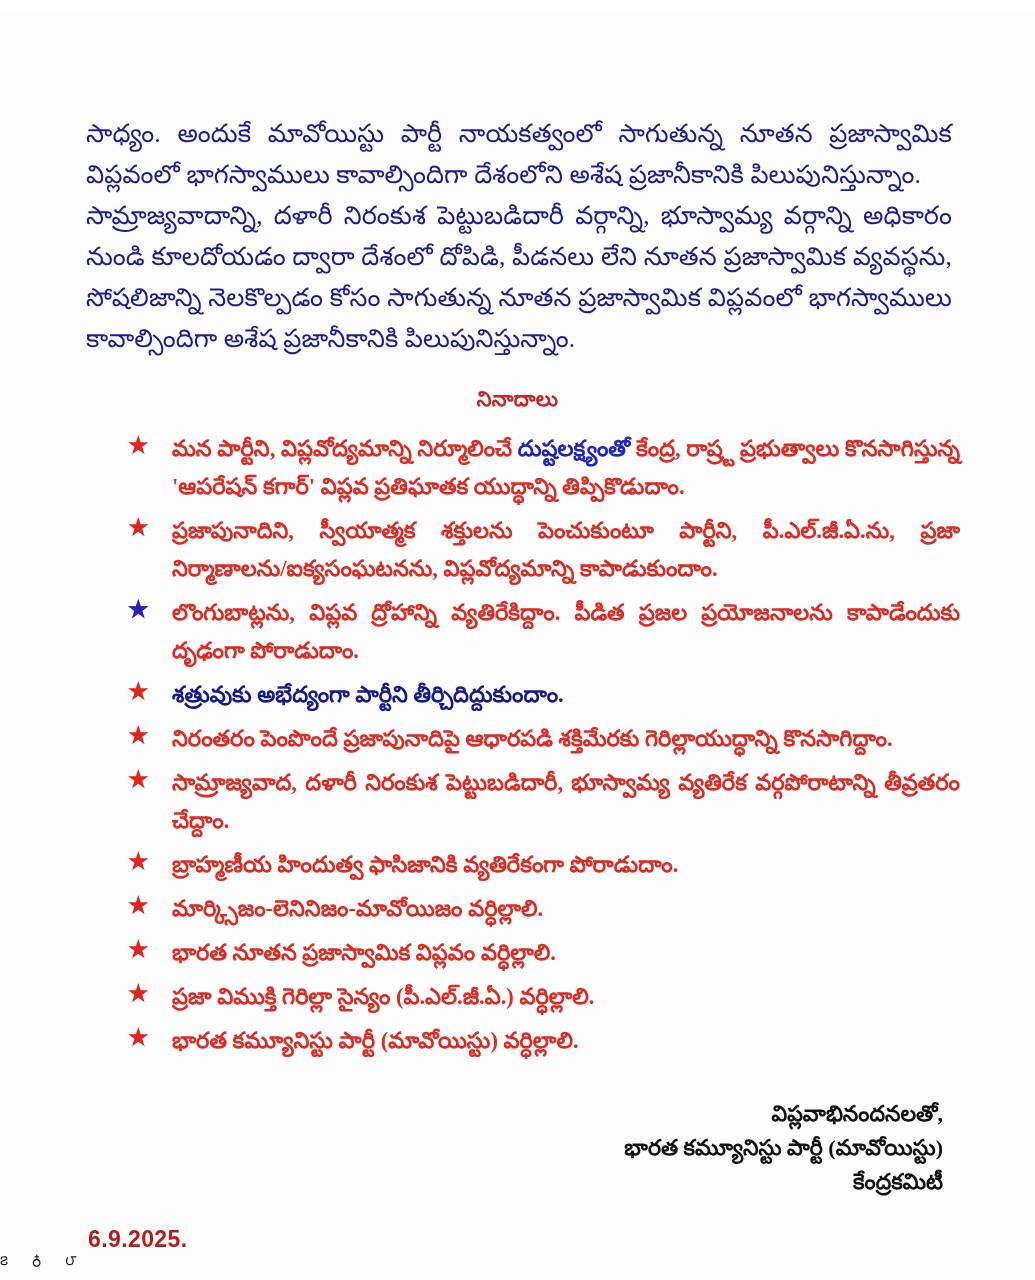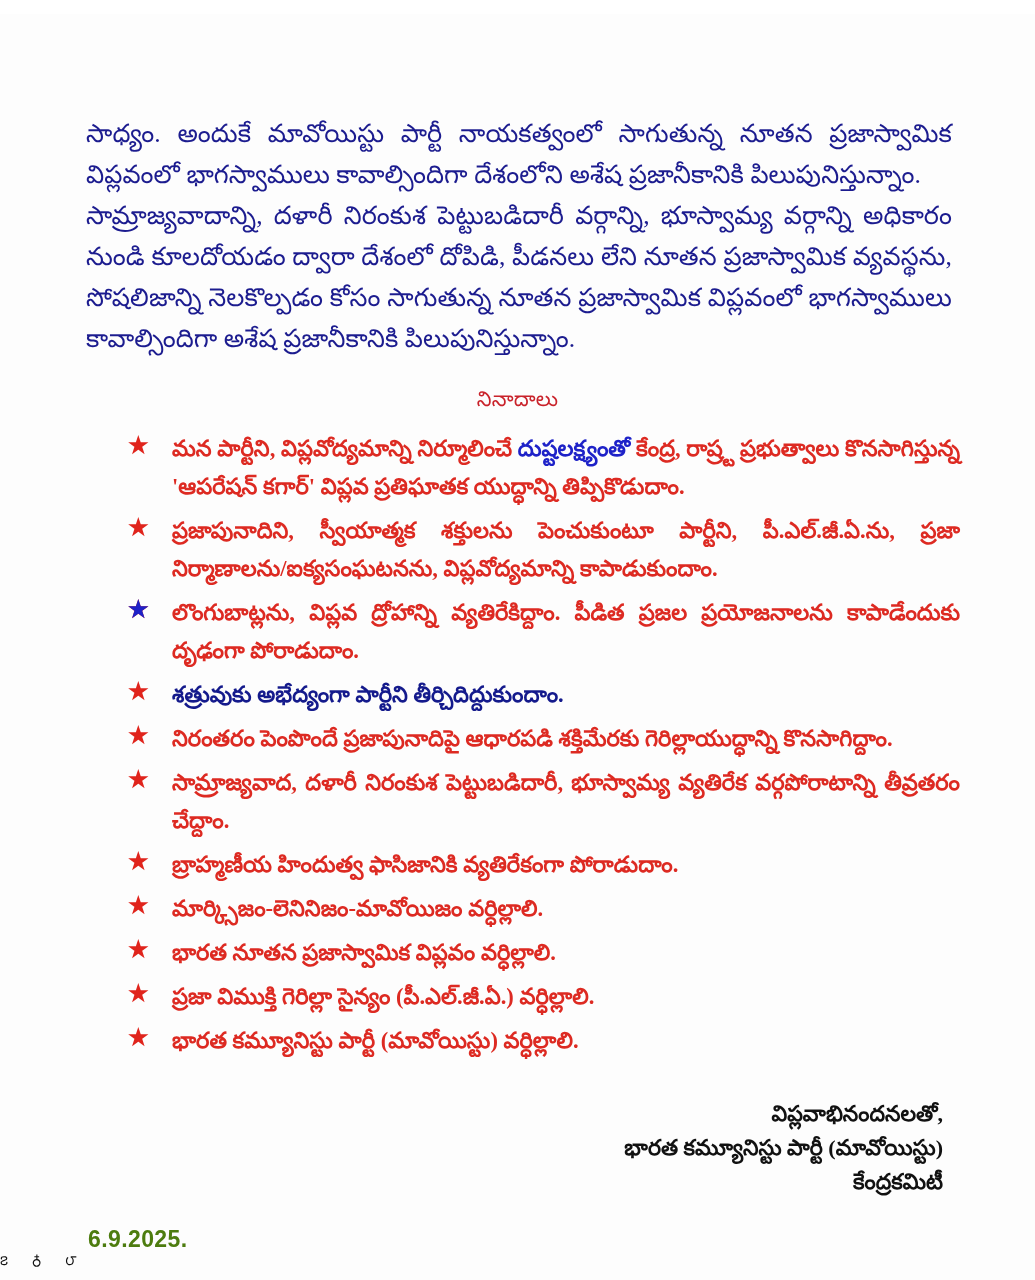--- a/index.html
+++ b/index.html
@@ -44,21 +44,21 @@
 
   
   .slogans-heading {
     position: absolute;
     left: 0;
     right: 0;
     top: 373px;
     text-align: center;
     color: #c9232b;
     font-size: 21px;
-    font-weight: normal;
+    font-weight: bold;
     letter-spacing: 0.2px;
   }
 
   
   .slogan-list {
     position: absolute;
     left: 120px;
     top: 416px;
     width: 840px;
     margin: 0;
@@ -119,21 +119,21 @@
   .signature div { white-space: nowrap; }
 
   
   .doc-date {
     position: absolute;
     left: 88px;
     top: 1212px;
     font-family: "Liberation Sans", "DejaVu Sans", sans-serif;
     font-size: 23px;
     font-weight: bold;
-    color: #4d7c0f;
+    color: #b91c1c;
     letter-spacing: 0.4px;
   }
 
   
   .ornament {
     position: absolute;
     left: 0;
     right: 0;
     top: 1238px;
     text-align: left;

